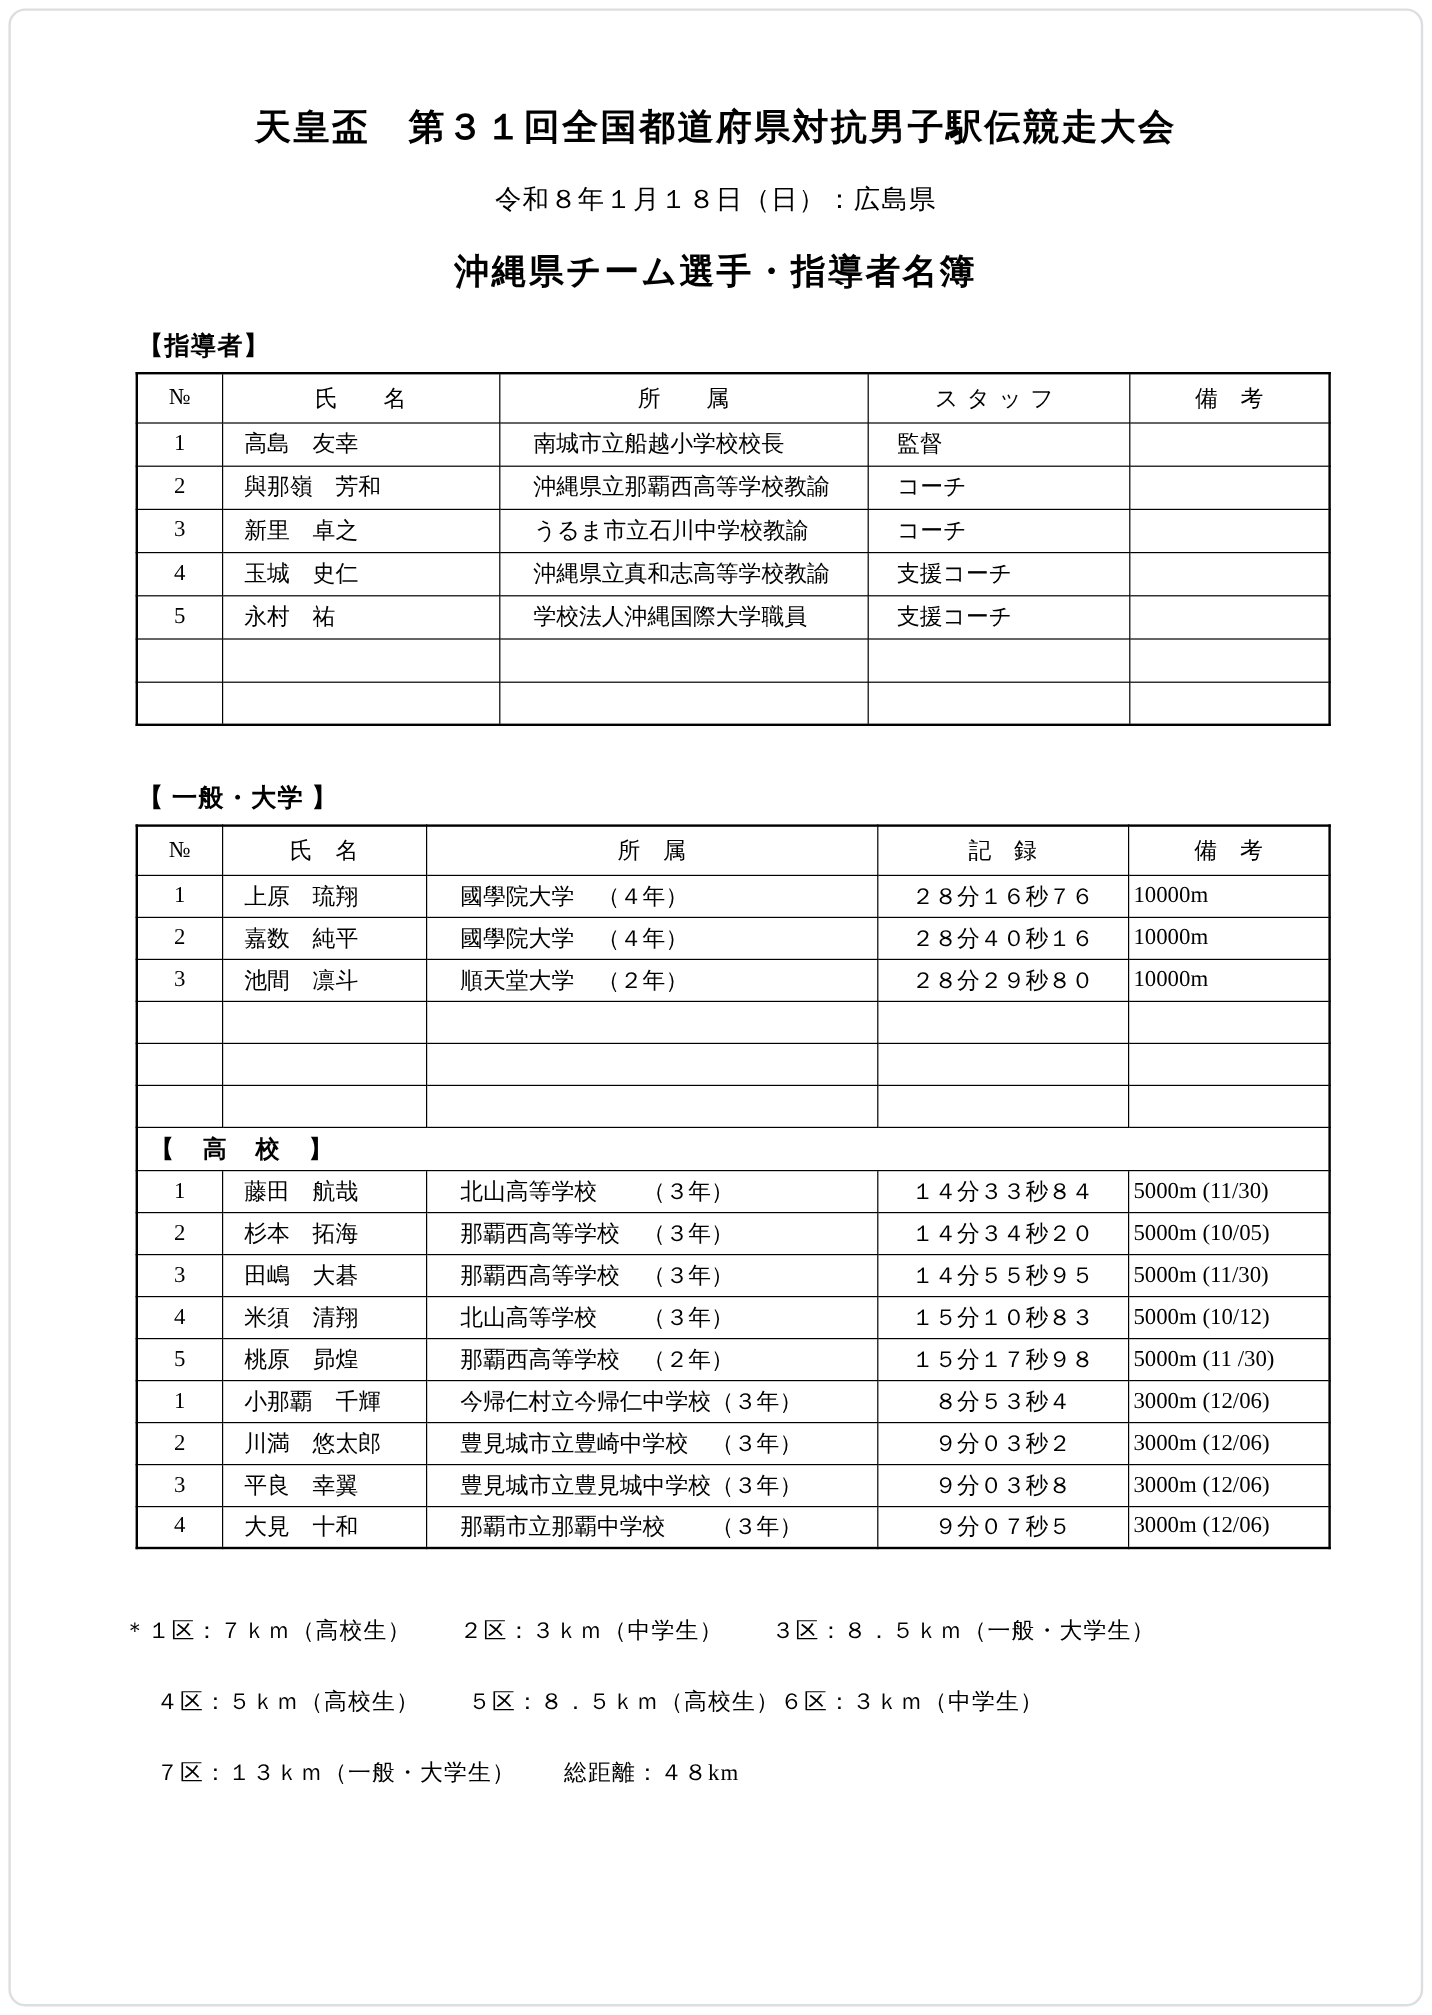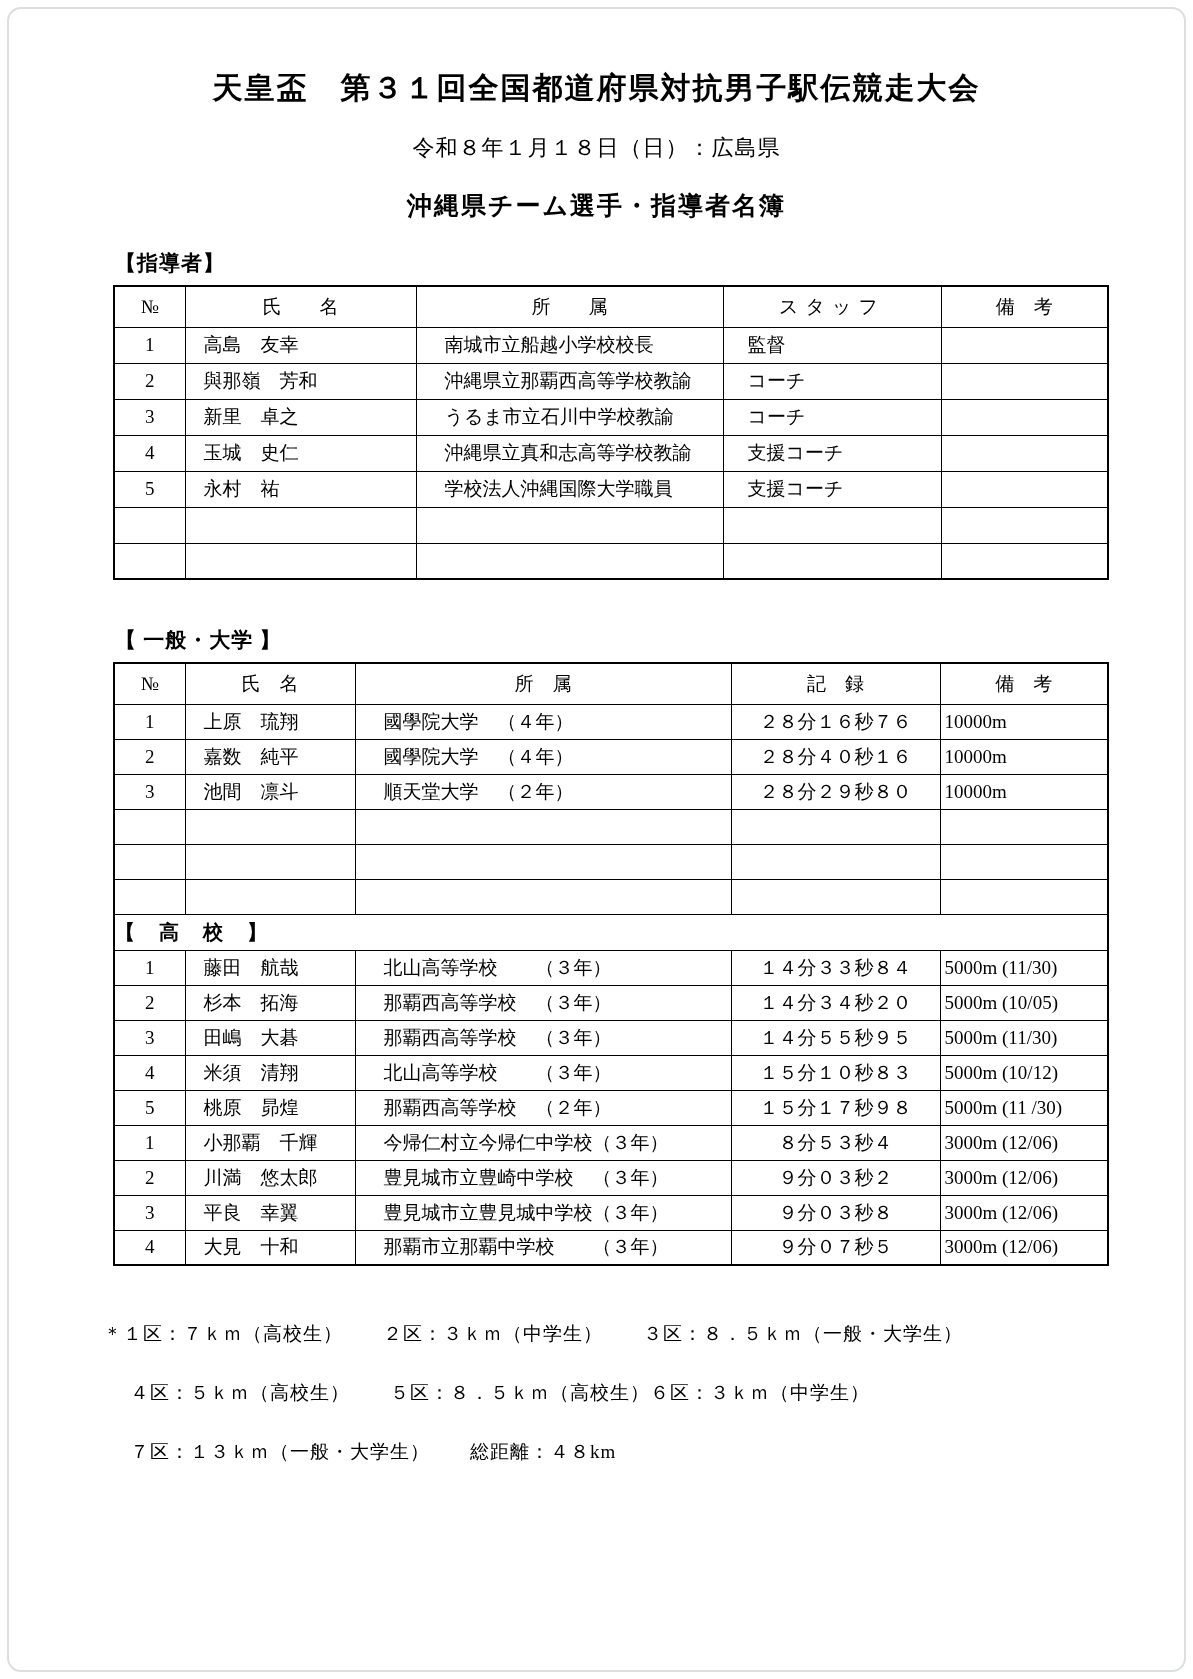--- a/index.html
+++ b/index.html
@@ -13,31 +13,31 @@
     font-family: "Liberation Serif", "DejaVu Serif", serif;
     overflow: hidden;
   }
   .frame {
     position: absolute;
     inset: 7px;
     border: 2px solid #dcdee1;
     border-radius: 14px;
     pointer-events: none;
   }
-  header { padding-top: 68px; text-align: center; }
+  header { padding-top: 86px; text-align: center; }
   .title {
     font-size: 30px;
     font-weight: bold;
     letter-spacing: 2px;
     margin: 0;
   }
   .date-line { margin-top: 24px; font-size: 22px; letter-spacing: 1px; }
   .subtitle {
     margin: 26px 0 4px 0;
-    font-size: 25px;
+    font-size: 29px;
     font-weight: bold;
     letter-spacing: 2px;
   }
   .content { margin-left: 113px; width: 994px; }
   .sec-heading {
     font-size: 21px;
     font-weight: bold;
     margin: 27px 0 8px 2px;
     letter-spacing: 1px;
   }
@@ -62,20 +62,21 @@
   th.h-staff { letter-spacing: 7px; }
   td.c-no { text-align: center; }
   td.c-name { padding-left: 18px; }
   td.c-aff { padding-left: 28px; }
   td.c-staff { padding-left: 24px; }
   td.c-record { text-align: center; }
   td.c-note { padding-left: 4px; }
   td.section-cell {
     font-size: 20px;
     font-weight: bold;
+    padding-left: 10px;
     letter-spacing: 2px;
     height: 36px;
     margin-top: 32px;
   }
   .footnotes { margin-top: 55px; margin-left: -10px; font-size: 19px; }
   .footnotes .fn-line { margin-bottom: 33px; letter-spacing: 1px; }
   .footnotes .fn-line.indent { padding-left: 27px; }
 </style>
 </head>
 <body>

